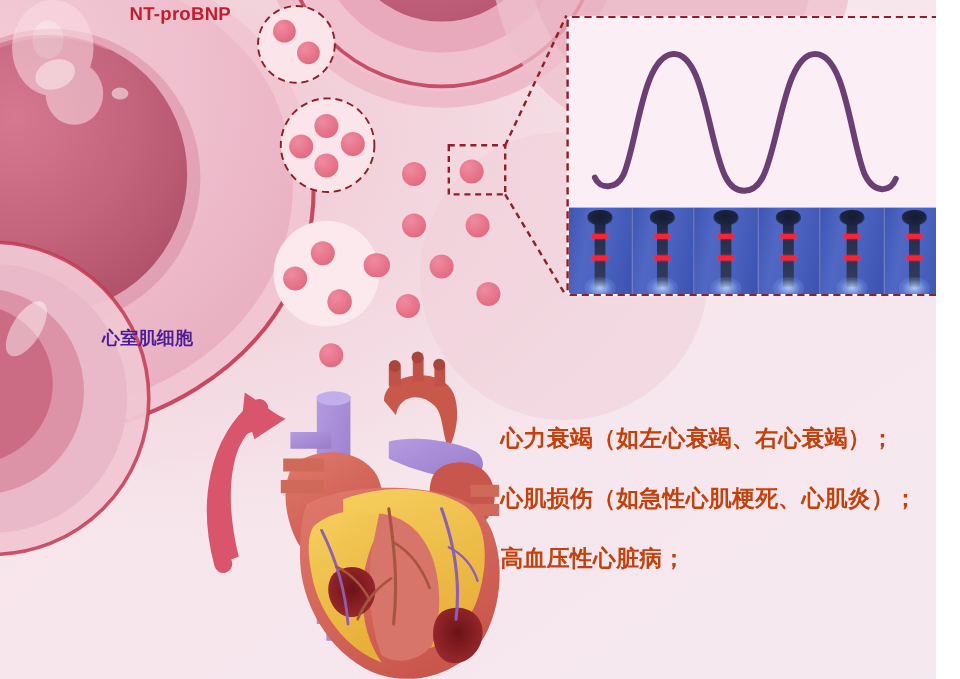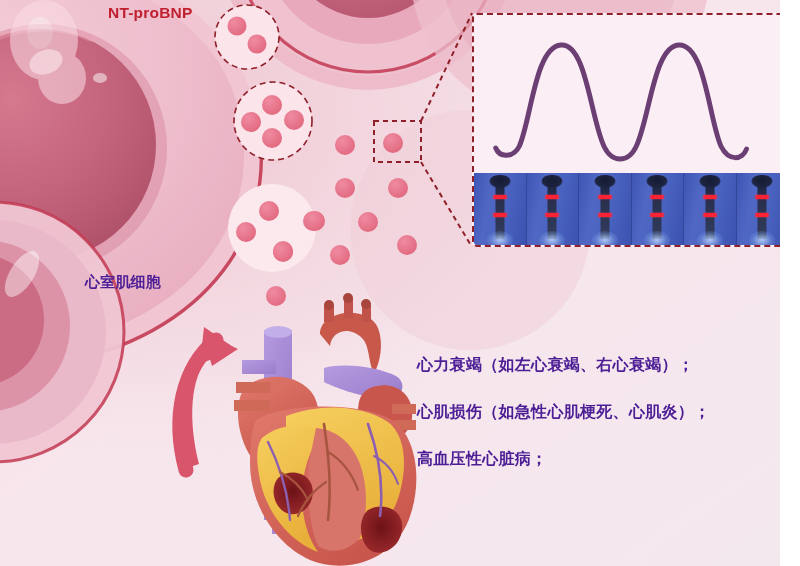--- a/index.html
+++ b/index.html
@@ -43,23 +43,23 @@
     margin-top: 24px;
   }
   
   #condition-list {
     position: absolute;
     left: 417px;
     top: 357px;
     width: 370px;
   }
   .cond-line {
-    color: #4c1d95;
+    color: #c2410c;
     font-weight: bold;
-    font-size: 16px;
+    font-size: 19px;
     line-height: 1;
     margin-bottom: 31px;
     white-space: nowrap;
     letter-spacing: 0.3px;
   }
   .cond-line:last-child { margin-bottom: 0; }
   
   #detail-panel {
     position: absolute;
     left: 472px;

